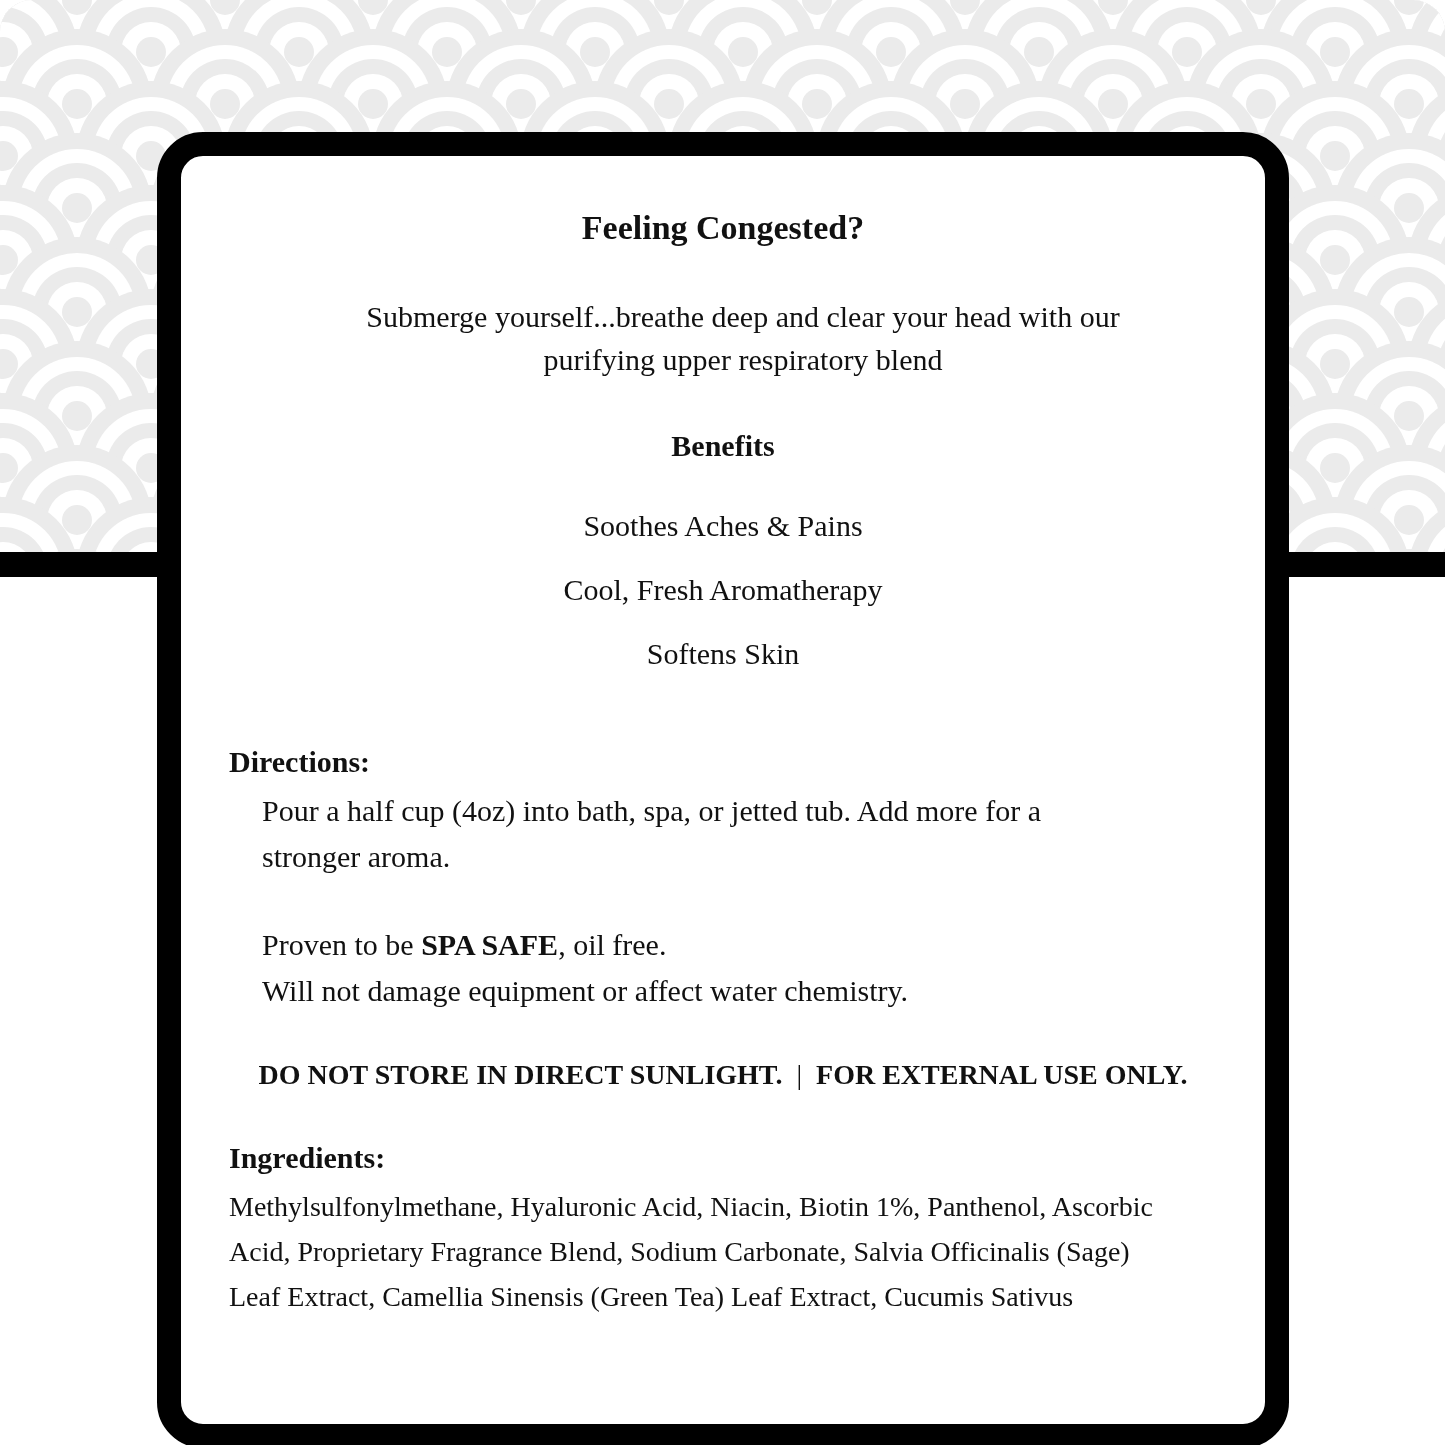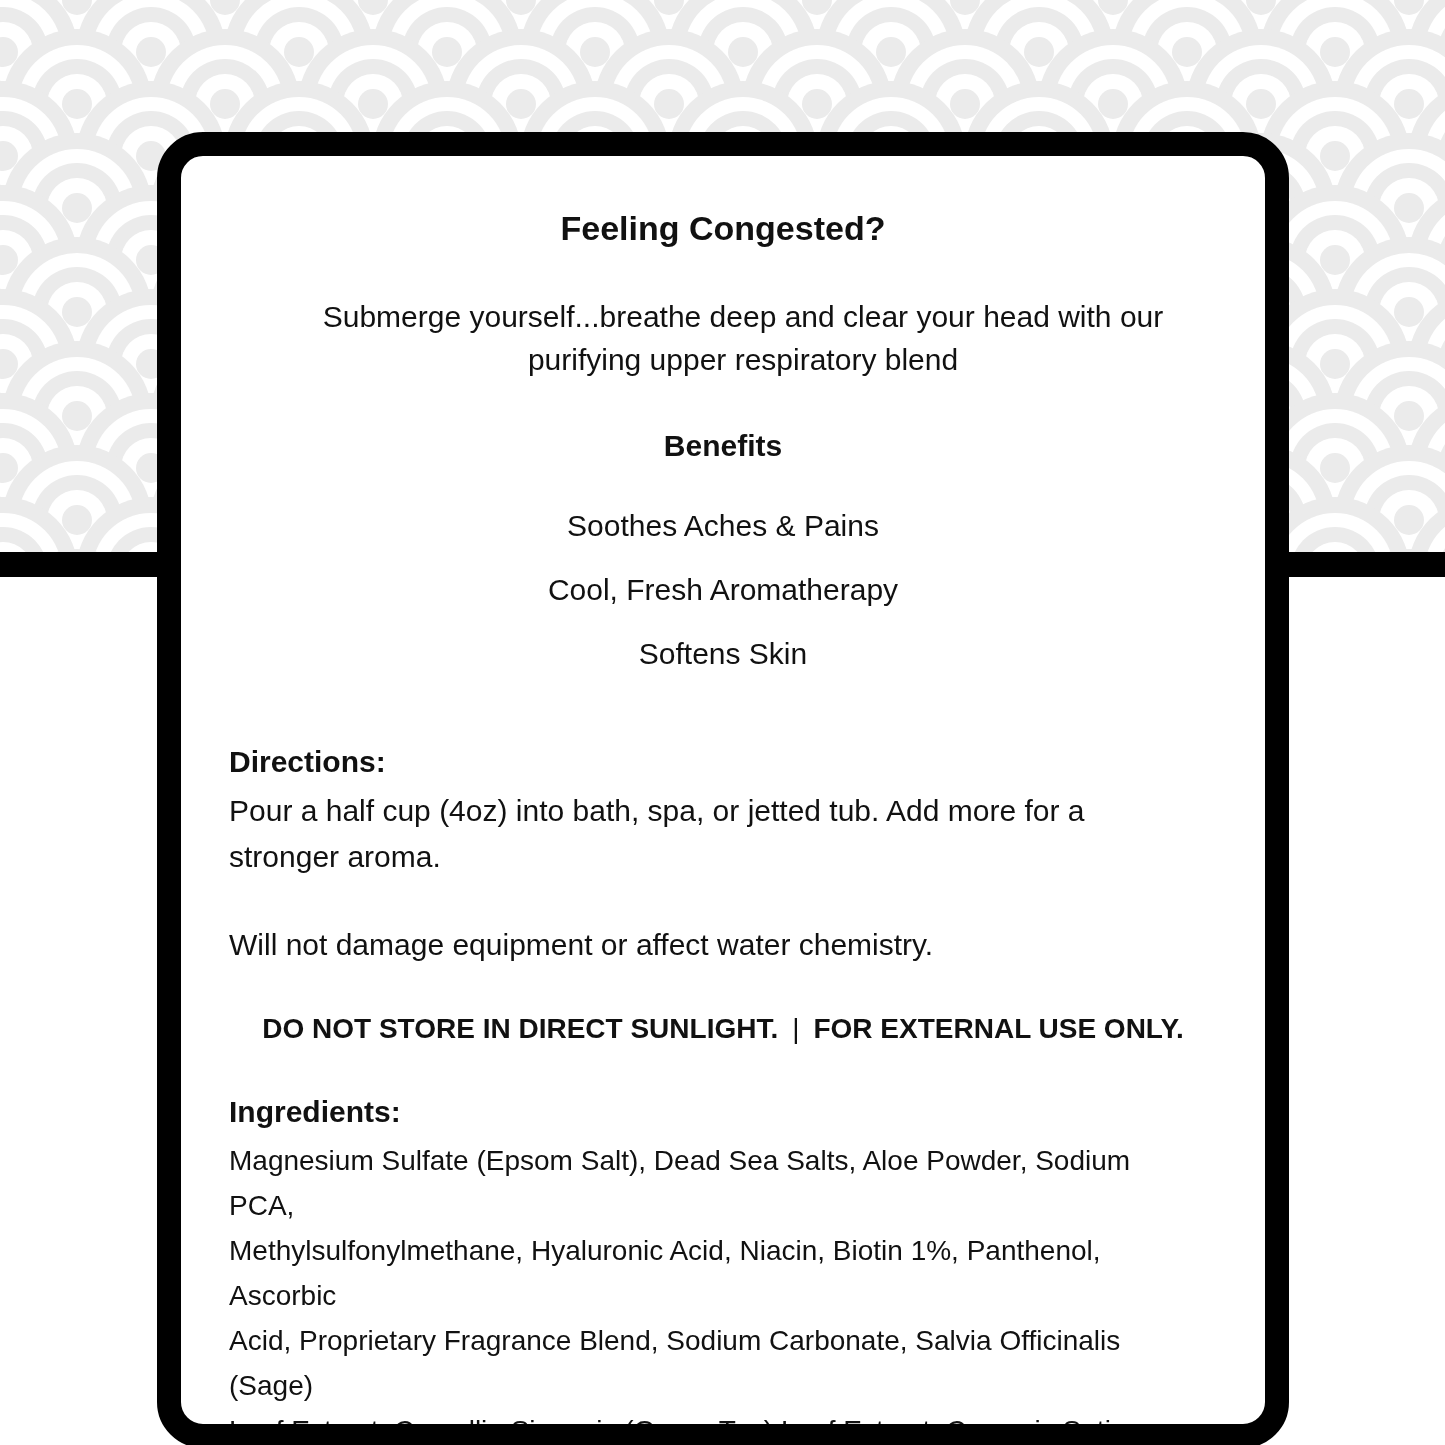--- a/index.html
+++ b/index.html
@@ -6,22 +6,23 @@
     margin: 0;
     padding: 0;
     background: #ffffff;
   }
   .stage {
     position: relative;
     width: 1445px;
     height: 1445px;
     overflow: hidden;
     background: #ffffff;
-    font-family: Liberation Sans, sans-serif;
+    font-family: Liberation Serif, serif;
     color: #111111;
+    border-radius: 32px;
   }
   .pattern-strip {
     position: absolute;
     top: 0; left: 0;
     width: 1445px; height: 553px;
     overflow: hidden;
   }
   .pattern-strip svg { display: block; }
   .divider-band {
     position: absolute;
@@ -74,20 +75,21 @@
   .left-block h3 {
     margin: 0 0 6px;
     font-size: 30px;
     line-height: 40px;
     font-weight: bold;
   }
   .directions-block { margin-top: 70px; }
   .bodyline {
     font-size: 30px;
     line-height: 46px;
+    margin-left: 33px;
   }
   .spa-block { margin-top: 42px; }
   .warning {
     margin-top: 44px;
     font-size: 28px;
     line-height: 34px;
     text-align: center;
     font-weight: bold;
     white-space: nowrap;
   }
@@ -967,30 +969,32 @@
     <div class="benefit">Cool, Fresh Aromatherapy</div>
     <div class="benefit">Softens Skin</div>
 
     <div class="left-block directions-block">
       <h3>Directions:</h3>
       <div class="bodyline">Pour a half cup (4oz) into bath, spa, or jetted tub. Add more for a</div>
       <div class="bodyline">stronger aroma.</div>
     </div>
 
     <div class="left-block spa-block">
+      <div class="bodyline">
+        <span>Proven to be </span><strong>SPA SAFE</strong><span>, oil free.</span>
+      </div>
       <div class="bodyline">Will not damage equipment or affect water chemistry.</div>
     </div>
 
     <div class="warning">
       <strong>DO NOT STORE IN DIRECT SUNLIGHT.</strong><span class="pipe">|</span><strong>FOR EXTERNAL USE ONLY.</strong>
     </div>
 
     <div class="left-block ingredients-block">
       <h3>Ingredients:</h3>
-      <div class="ingline">Magnesium Sulfate (Epsom Salt), Dead Sea Salts, Aloe Powder, Sodium PCA,</div>
       <div class="ingline">Methylsulfonylmethane, Hyaluronic Acid, Niacin, Biotin 1%, Panthenol, Ascorbic</div>
       <div class="ingline">Acid, Proprietary Fragrance Blend, Sodium Carbonate, Salvia Officinalis (Sage)</div>
       <div class="ingline">Leaf Extract, Camellia Sinensis (Green Tea) Leaf Extract, Cucumis Sativus</div>
 
     </div>
 
   </section>
 </div>
 
 </body></html>

